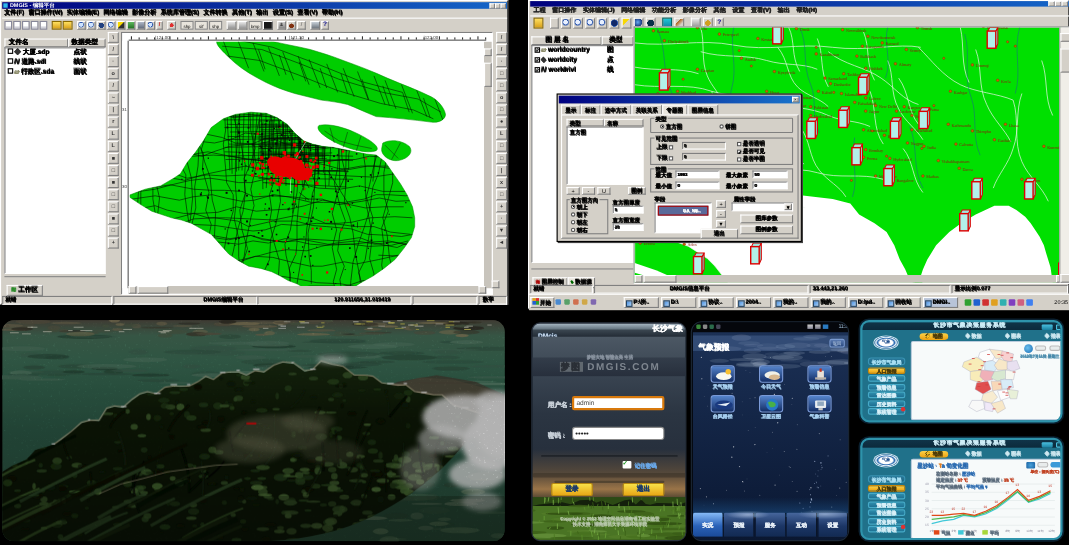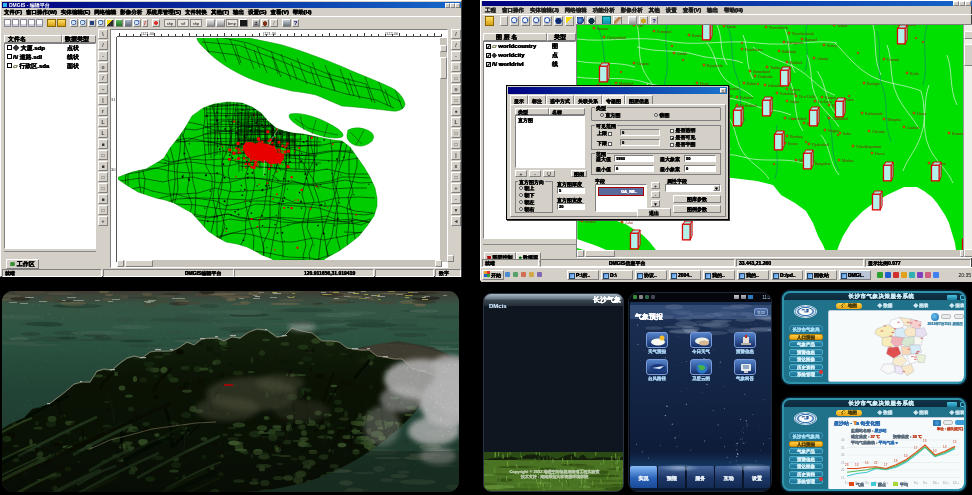--- a/index.html
+++ b/index.html
@@ -2314,20 +2314,38 @@
 </svg>
 </div>
 
 <div class="abs" style="left:483px;top:293px;width:141px;height:199px;border-radius:8px;overflow:hidden;background:#10161f;border:1px solid #2a3340">
 
   <div class="abs" style="left:0;top:0;width:141px;height:12px;background:linear-gradient(#a8b8c4,#6a7a86 40%,#39454f 52%,#232c36)">
     <span style="font-size:6px;font-weight:bold;color:#dce8f4;margin-left:5px;line-height:12px;text-shadow:0 0 1px #4a80c0">DMcis</span>
     <span class="cjk abs" style="right:4px;top:0;font-size:7px;font-weight:bold;color:#fff;line-height:12px">长沙气象</span>
   </div>
 
+  <div class="abs" style="left:0;top:12px;width:141px;height:146px;background:linear-gradient(#4c5864,#3a4552 22%,#2b3542 48%,#27303d 70%,#584a3a 86%,#9a7448 95%,#5a4a34)">
+    <div class="abs" style="left:0;top:19px;width:141px;height:17px;background:linear-gradient(#333d4a,#272f3c);"></div>
+    <div class="abs cjk" style="left:0;top:16px;width:141px;text-align:center;font-size:4px;color:#8a94a0">梦想大地 智慧点亮 生活</div>
+    <div class="abs" style="left:0;top:22px;width:141px;text-align:center;font-size:9px;font-weight:bold;color:#7e868f;letter-spacing:1.5px"><span class="cjk" style="font-size:8px;background:#60686f;color:#2a2f36;padding:0 1px">梦图</span> DMGIS.COM</div>
+    <div class="abs" style="left:0;top:124px;width:141px;height:4px;background:#3a3226;opacity:0.55;border-radius:2px"></div>
+    <div class="abs" style="left:20px;top:131px;width:100px;height:2px;background:#2e2a20;opacity:0.5;border-radius:2px"></div>
+    <div class="abs cjk" style="left:14px;top:58px;font-size:6px;color:#c8d0d8">用户名 :</div>
+    <div class="abs" style="left:36px;top:54px;width:84px;height:13px;background:#fff;border:2px solid #d8790c;border-radius:2px;font-size:6px;color:#444;line-height:10px;padding-left:2px">admin</div>
+    <div class="abs cjk" style="left:14px;top:86px;font-size:6px;color:#c8d0d8">密码 :</div>
+    <div class="abs" style="left:36px;top:82px;width:84px;height:12px;background:#fff;border:1px solid #888;border-radius:3px;font-size:7px;color:#222;line-height:11px;padding-left:2px">•••••</div>
+    <div class="abs" style="left:8px;top:108px;width:124px;height:1px;background:#15191f"></div>
+    <div class="abs" style="left:82px;top:113px;width:8px;height:7px;background:#fff;border-radius:1px">
+        <span style="position:absolute;left:0px;top:-2px;color:#2a9a2a;font-size:6px;font-weight:bold">✓</span>
+      </div>
+    <div class="abs cjk" style="left:93px;top:114px;font-size:5px;color:#6aa8e8">记住密码</div>
+    <div class="abs cjk" style="left:17px;top:133px;width:38px;height:12px;background:linear-gradient(#f8e048,#e8a818);border-radius:2px;border:1px solid #b88a10;text-align:center;font-size:6px;font-weight:bold;color:#1a3a6a;line-height:11px">登录</div>
+    <div class="abs cjk" style="left:82px;top:133px;width:38px;height:12px;background:linear-gradient(#f8e048,#e8a818);border-radius:2px;border:1px solid #b88a10;text-align:center;font-size:6px;font-weight:bold;color:#1a3a6a;line-height:11px">退出</div>
+  </div>
 
   <div class="abs" style="left:0;top:158px;width:141px;height:41px">
     <svg width="141" height="41" viewBox="0 0 141 41">
       <rect width="141" height="41" fill="#41661f"></rect>
       <rect width="141" height="10" y="0" fill="#2c4a14"></rect>
       <path d="M0,8 L6,6.6 L17,5.5 L27,4.5 L35,6.5 L43,2.8 L54,2.3 L58,5.1 L63,3.2 L73,7.0 L84,2.8 L89,2.2 L94,6.6 L99,2.1 L103,6.2 L107,6.8 L113,5.2 L124,5.5 L135,6.2 L143,3.3 L140,8 L140,10 L0,10 Z" fill="#14200c"></path>
       <rect width="141" height="30" y="8" fill="#4a7424"></rect>
       <ellipse cx="-8" cy="12" rx="11" ry="1.6" fill="#3c6018" opacity="0.8"></ellipse>
         <ellipse cx="133" cy="26" rx="16" ry="1.0" fill="#537c28" opacity="0.8"></ellipse>
         <ellipse cx="90" cy="13" rx="13" ry="1.3" fill="#2e4c10" opacity="0.8"></ellipse>

